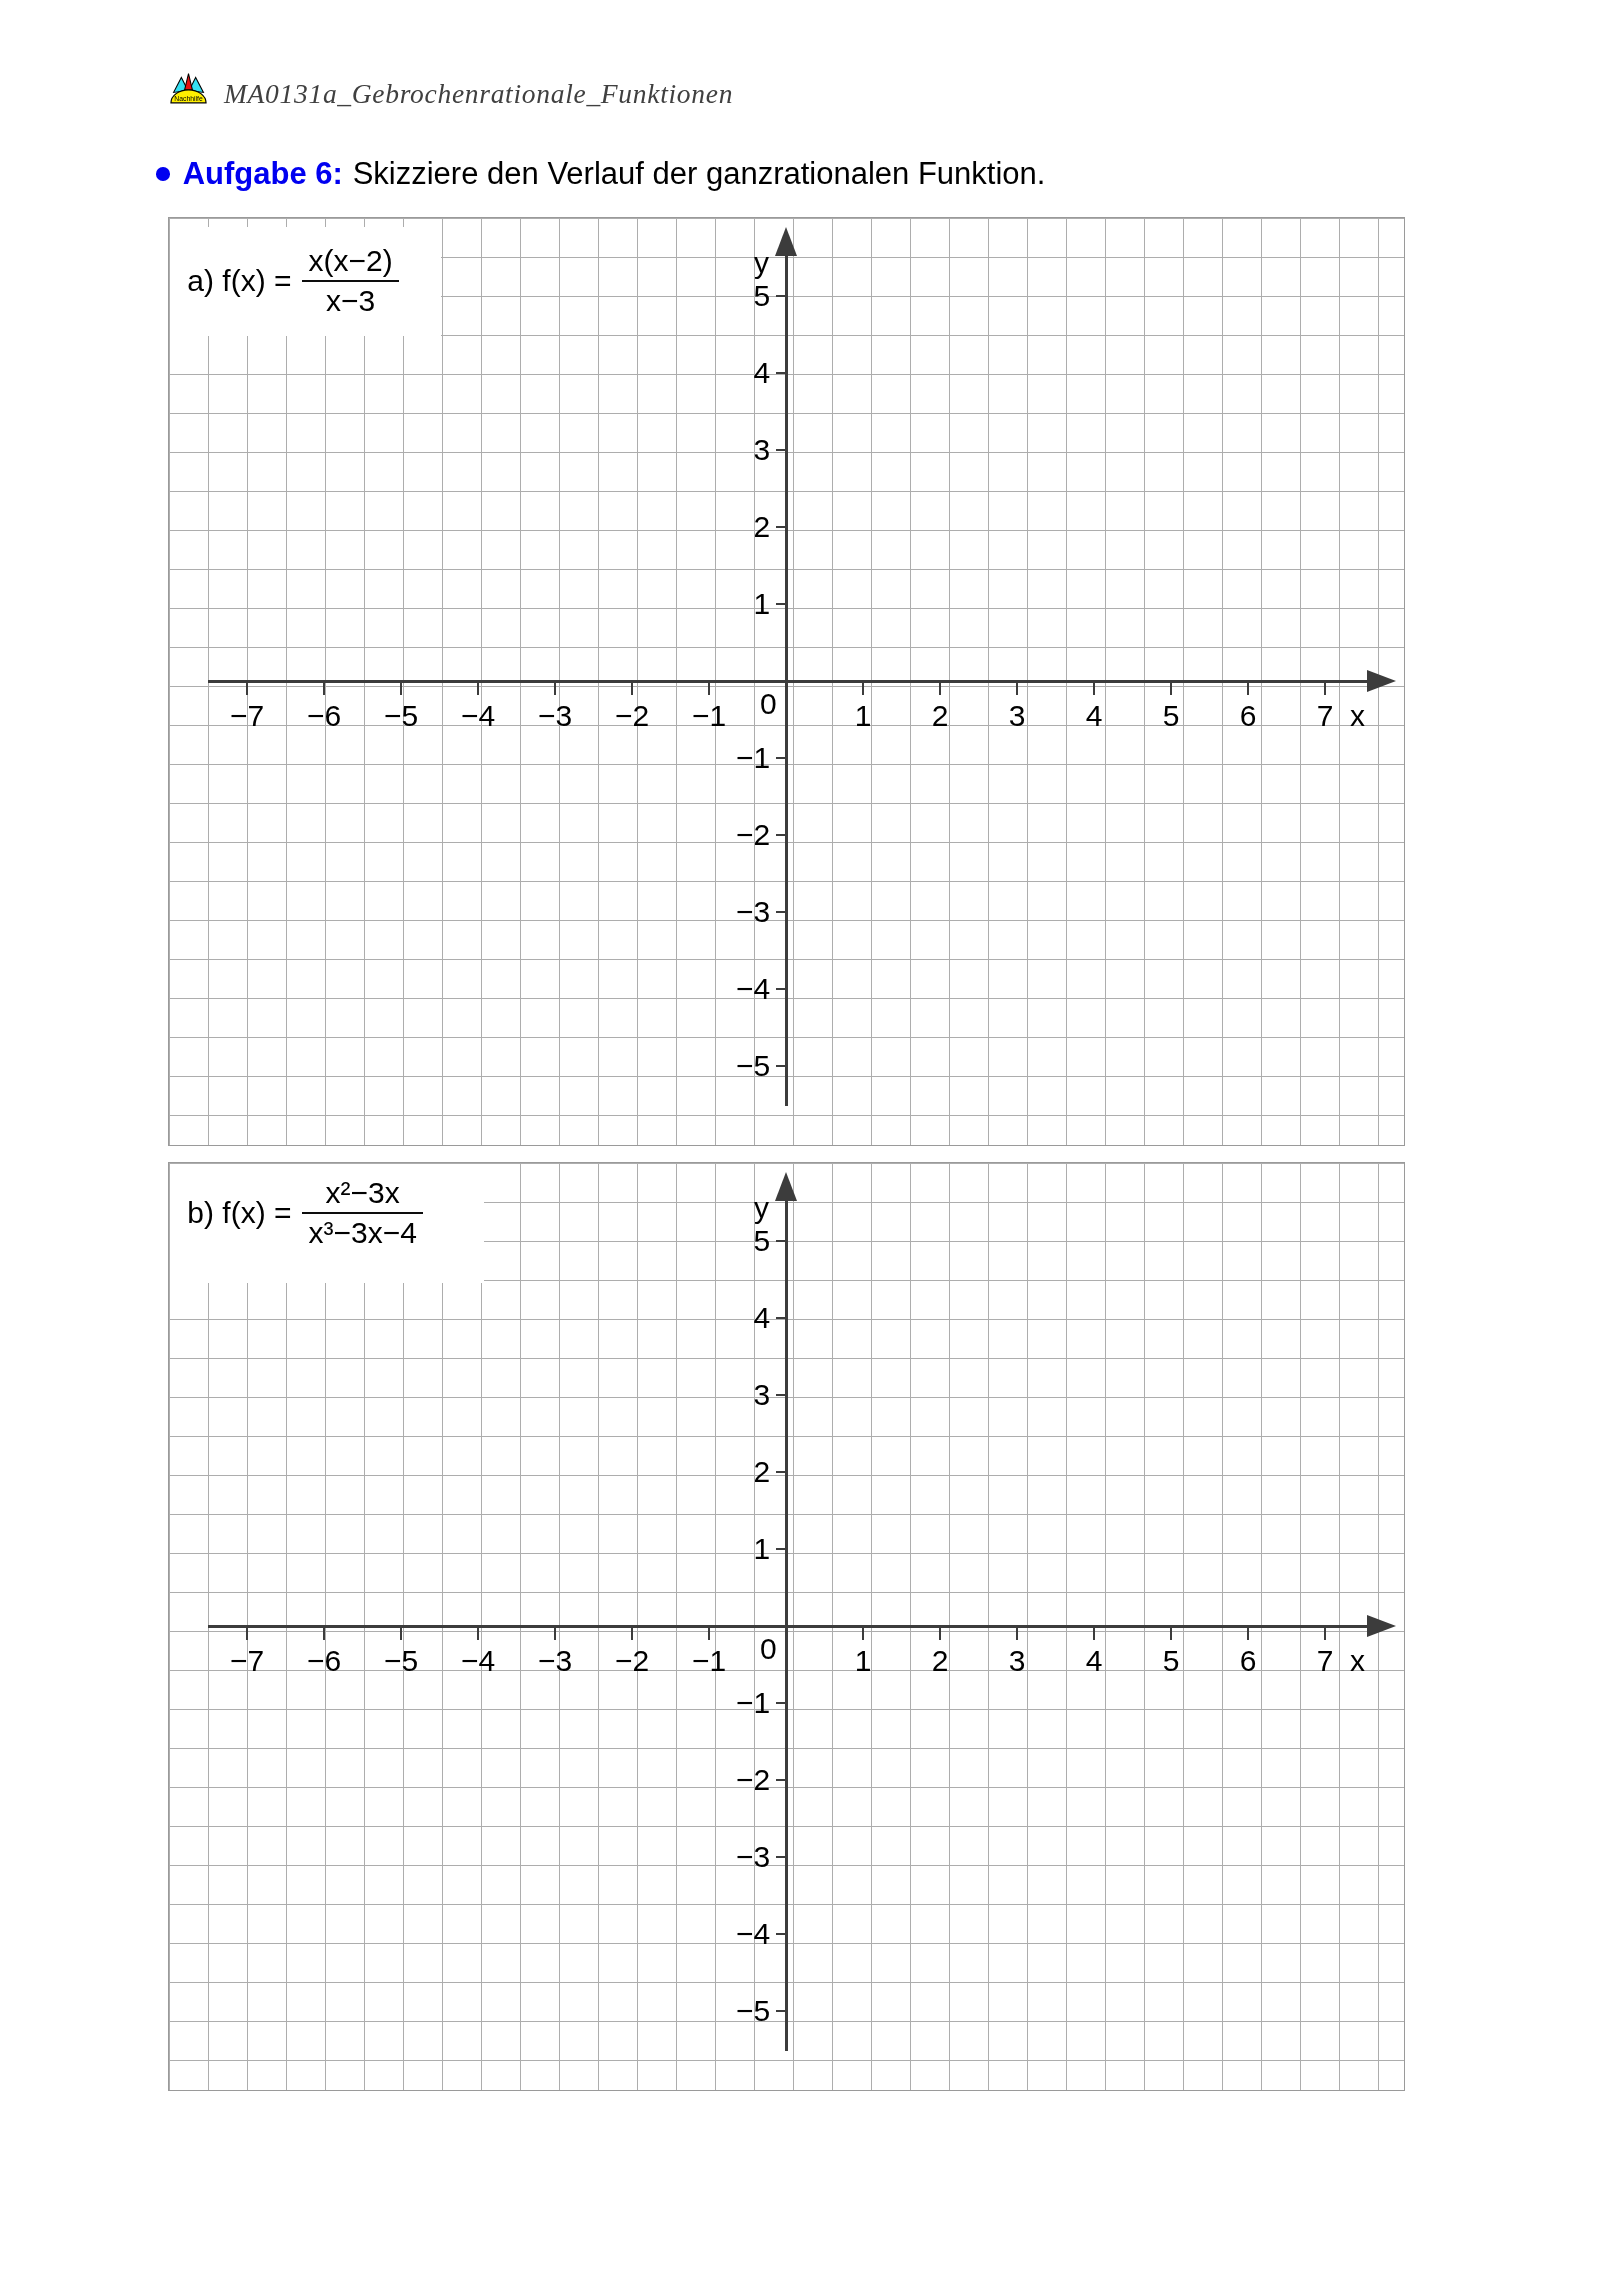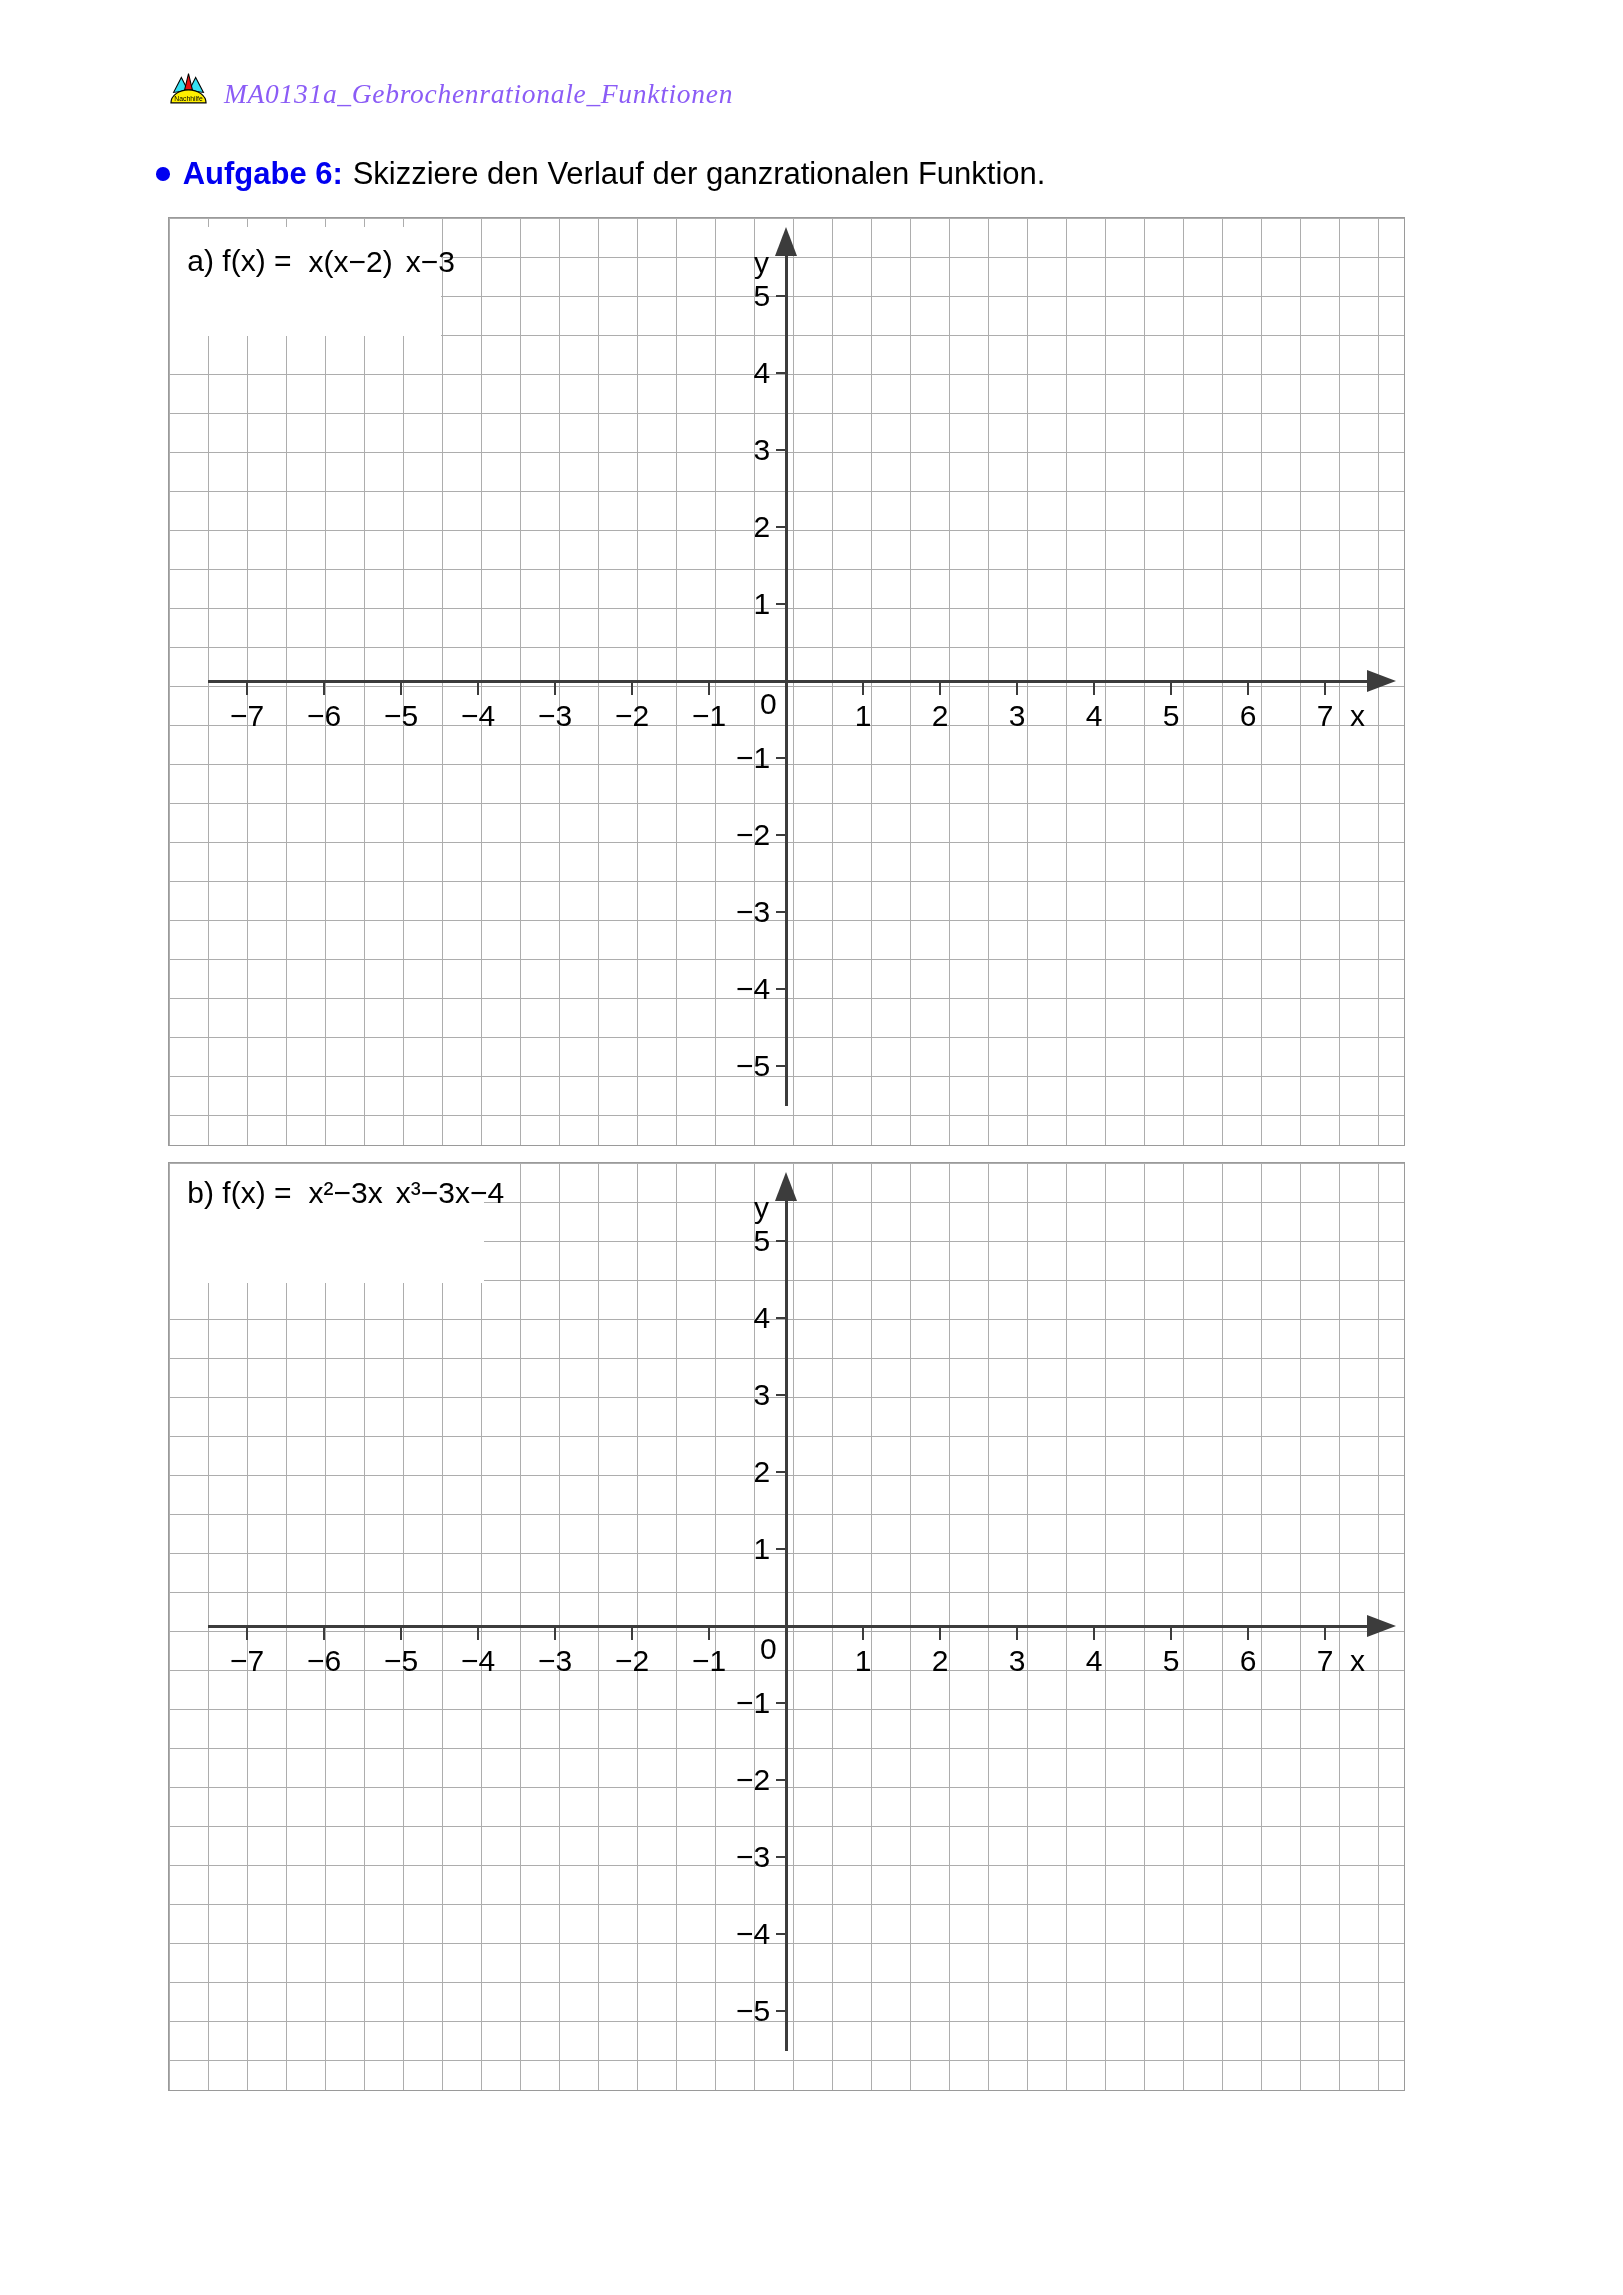--- a/index.html
+++ b/index.html
@@ -9,21 +9,21 @@
     font-family:"Liberation Sans", sans-serif; color:#000; overflow:hidden;
     margin:0 auto;
   }
 
   
   .header { position:absolute; left:169px; top:71px; height:35px; }
   .logo { position:absolute; left:0; top:1.3px; }
   .doc-title {
     position:absolute; left:55px; top:6.5px; white-space:nowrap;
     font-family:"Liberation Serif", serif; font-style:italic;
-    font-size:27.5px; letter-spacing:0.7px; color:#8b5cf6;
+    font-size:27.5px; letter-spacing:0.7px; color:#404040;
   }
 
   
   .task-line {
     position:absolute; left:156px; top:157px; display:flex; align-items:center;
     font-size:31px; line-height:1.1; white-space:nowrap;
   }
   .bullet {
     width:13.7px; height:13.7px; border-radius:50%static; border-radius:50%;
     background:var(--accent_blue,#0000f0); display:inline-block; margin-right:13px; flex:0 0 auto;
@@ -100,21 +100,21 @@
   .fbox { position:absolute; left:1.3px; top:1.3px; background:#ffffff; }
   .fbox-a { width:271px; height:109px;margin-top:8px; }
   .fbox-b { width:314px; height:119px;padding-left:47px; }
   .formula {
     position:absolute; display:flex; align-items:center;
     font-size:30px; white-space:nowrap;
   }
   .formula-a { left:17px; top:17px; }
   .formula-b { left:17px; top:11.8px; }
   .f-prefix { margin-right:10.5px; }
-  .frac { display:inline-flex; flex-direction:row; align-items:center; line-height:1.12;justify-content:center; }
+  .frac { display:inline-flex; flex-direction:column; align-items:center; line-height:1.12;justify-content:center; }
   .frac .bar { align-self:stretch; height:2.6px; background:#0d0d0d; margin:2px 0; }
   .frac .num, .frac .den { padding:0 6.5px; }
 
   
   .footer {
     position:absolute; left:0; top:2172px; width:1584px; text-align:center;
     font-family:"Liberation Serif", serif; font-size:27.5px; color:#000;
   }
 </style>
 </head>

